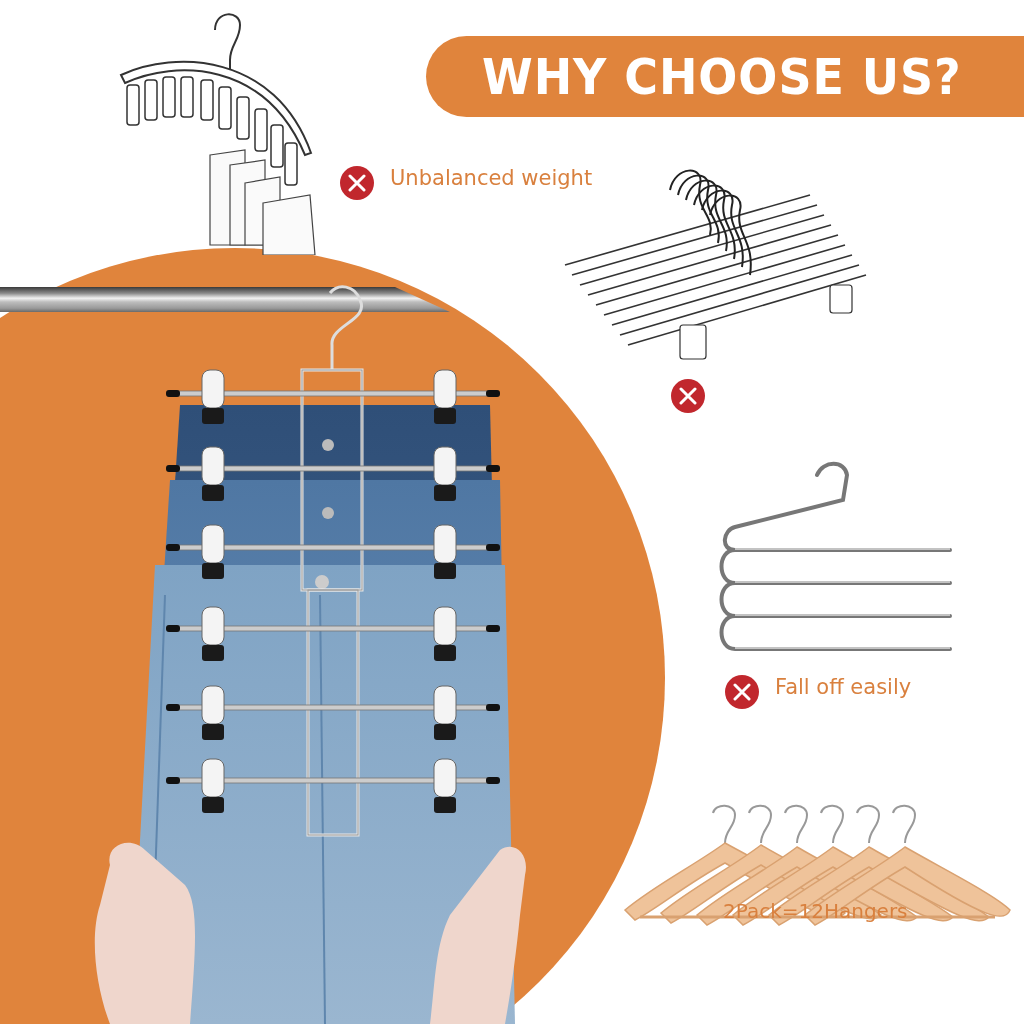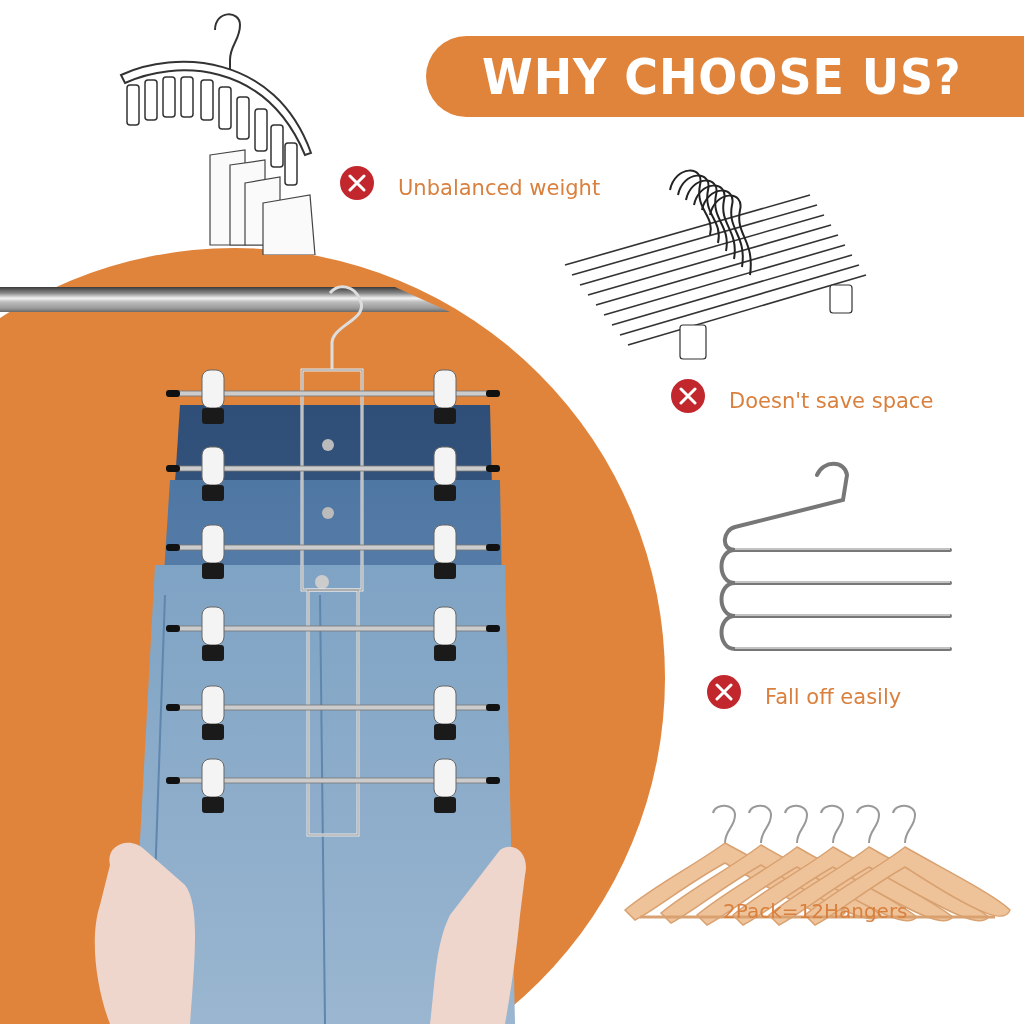--- a/index.html
+++ b/index.html
@@ -16,21 +16,21 @@
     #header-pill {
       left: 426px; top: 36px; width: 640px; height: 81px;
       background: #E0843C; border-radius: 41px 0 0 41px;
       display: flex; align-items: center;
     }
     #header-title {
       color: #ffffff; font-size: 50px; font-weight: bold;
       letter-spacing: 1px; margin-left: 56px;
       font-family: "DejaVu Sans", sans-serif; transform: scaleX(0.92); transform-origin: left center;
     }
-    .con-row { display: flex; align-items: flex-end; gap: 24px; }
+    .con-row { display: flex; align-items: flex-start; gap: 16px; }
     .x-badge {
       width: 34px; height: 34px; border-radius: 50%; background: #C1272D;
       display: flex; align-items: center; justify-content: center; flex: none;
     }
     .con-label { color: #D9803E; font-size: 21px; white-space: nowrap; }
     #pack-label { color: #D9803E; font-size: 20px; }
   </style>
 </head>
 <body>
 
@@ -252,24 +252,23 @@
   </span>
   <span class="con-label">Unbalanced weight</span>
 </div>
 
 <div class="abs con-row" style="left:671px;top:379px">
   <span class="x-badge">
     <svg width="18" height="18" viewBox="0 0 18 18">
         <path d="M2 2 L16 16 M16 2 L2 16" stroke="#fff" stroke-width="3" stroke-linecap="round"></path>
       </svg>
   </span>
-  <span class="con-label">Doesn't save space</span>
-</div>
-
-<div class="abs con-row" style="left:707px;top:675px">
+</div>
+
+<div class="abs con-row" style="left:725px;top:675px">
   <span class="x-badge">
     <svg width="18" height="18" viewBox="0 0 18 18">
         <path d="M2 2 L16 16 M16 2 L2 16" stroke="#fff" stroke-width="3" stroke-linecap="round"></path>
       </svg>
   </span>
   <span class="con-label">Fall off easily</span>
 </div>
 
 <div class="abs" id="pack-label" style="left:723px;top:899px">2Pack=12Hangers</div>
 

